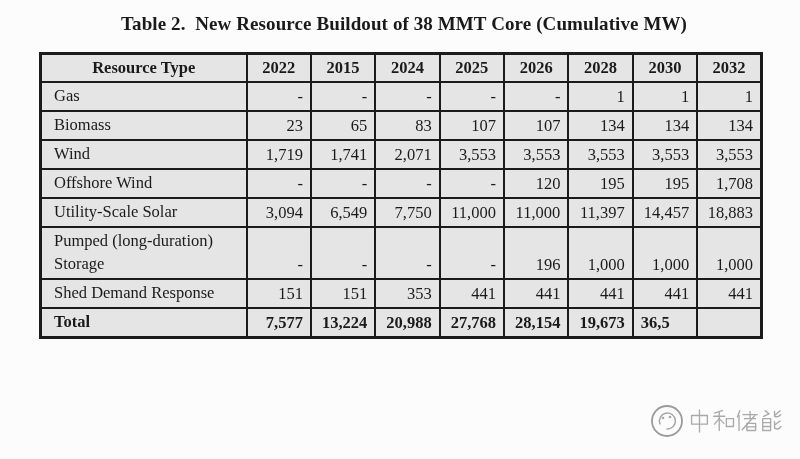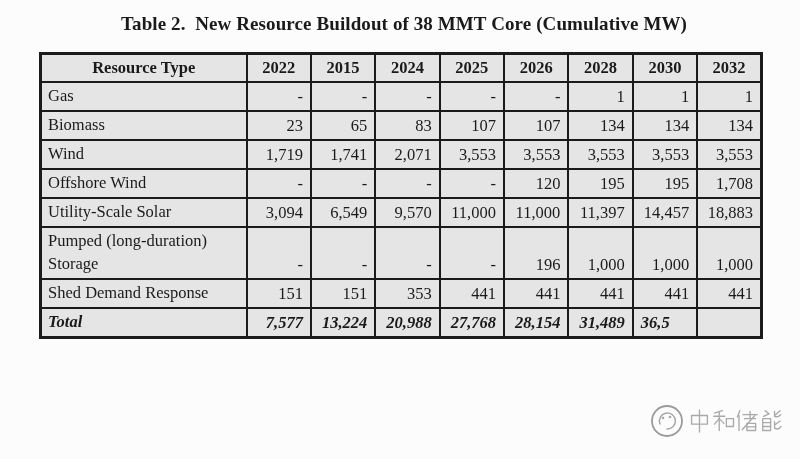--- a/index.html
+++ b/index.html
@@ -41,27 +41,27 @@
   th {
     font-weight: bold;
     text-align: center;
     vertical-align: middle;
     padding: 1px 2px;
   }
   tbody tr { height: 28px; }
   td { vertical-align: bottom; padding: 1px 7px 3px 7px; }
   td.label {
     text-align: left;
-    padding-left: 6px;
+    padding-left: 12px;
     padding-right: 3px;
     white-space: pre-line;
     line-height: 1.4;
   }
   td.num { text-align: right; }
-  tr.total-row td { font-weight: bold; font-style: italic; }
+  tr.total-row td { font-weight: bold; }
   
   tr.total-row td:nth-child(8) { padding-right: 28px; }
   .watermark {
     position: absolute;
     left: 649px; top: 403px;
     display: flex;
     align-items: center;
     gap: 5px;
     z-index: 5;
     pointer-events: none;
@@ -133,21 +133,21 @@
         <td class="num">-</td>
         <td class="num">120</td>
         <td class="num">195</td>
         <td class="num">195</td>
         <td class="num">1,708</td>
       </tr>
       <tr>
         <td class="label">Utility-Scale Solar</td>
         <td class="num">3,094</td>
         <td class="num">6,549</td>
-        <td class="num">9,570</td>
+        <td class="num">7,750</td>
         <td class="num">11,000</td>
         <td class="num">11,000</td>
         <td class="num">11,397</td>
         <td class="num">14,457</td>
         <td class="num">18,883</td>
       </tr>
       <tr>
         <td class="label">Pumped (long-duration)
 Storage</td>
         <td class="num">-</td>
@@ -170,21 +170,21 @@
         <td class="num">441</td>
         <td class="num">441</td>
       </tr>
       <tr class="total-row">
         <td class="label">Total</td>
         <td class="num">7,577</td>
         <td class="num">13,224</td>
         <td class="num">20,988</td>
         <td class="num">27,768</td>
         <td class="num">28,154</td>
-        <td class="num">31,489</td>
+        <td class="num">19,673</td>
         <td class="num">36,5</td>
         <td class="num"></td>
       </tr>
     </tbody>
 </table>
 
 <div class="watermark">
 
   <svg width="36" height="36" viewBox="0 0 36 36">
     <circle cx="18" cy="18" r="15" fill="rgba(252,252,252,0.88)" stroke="#9b9b9b" stroke-width="1.8"></circle>

